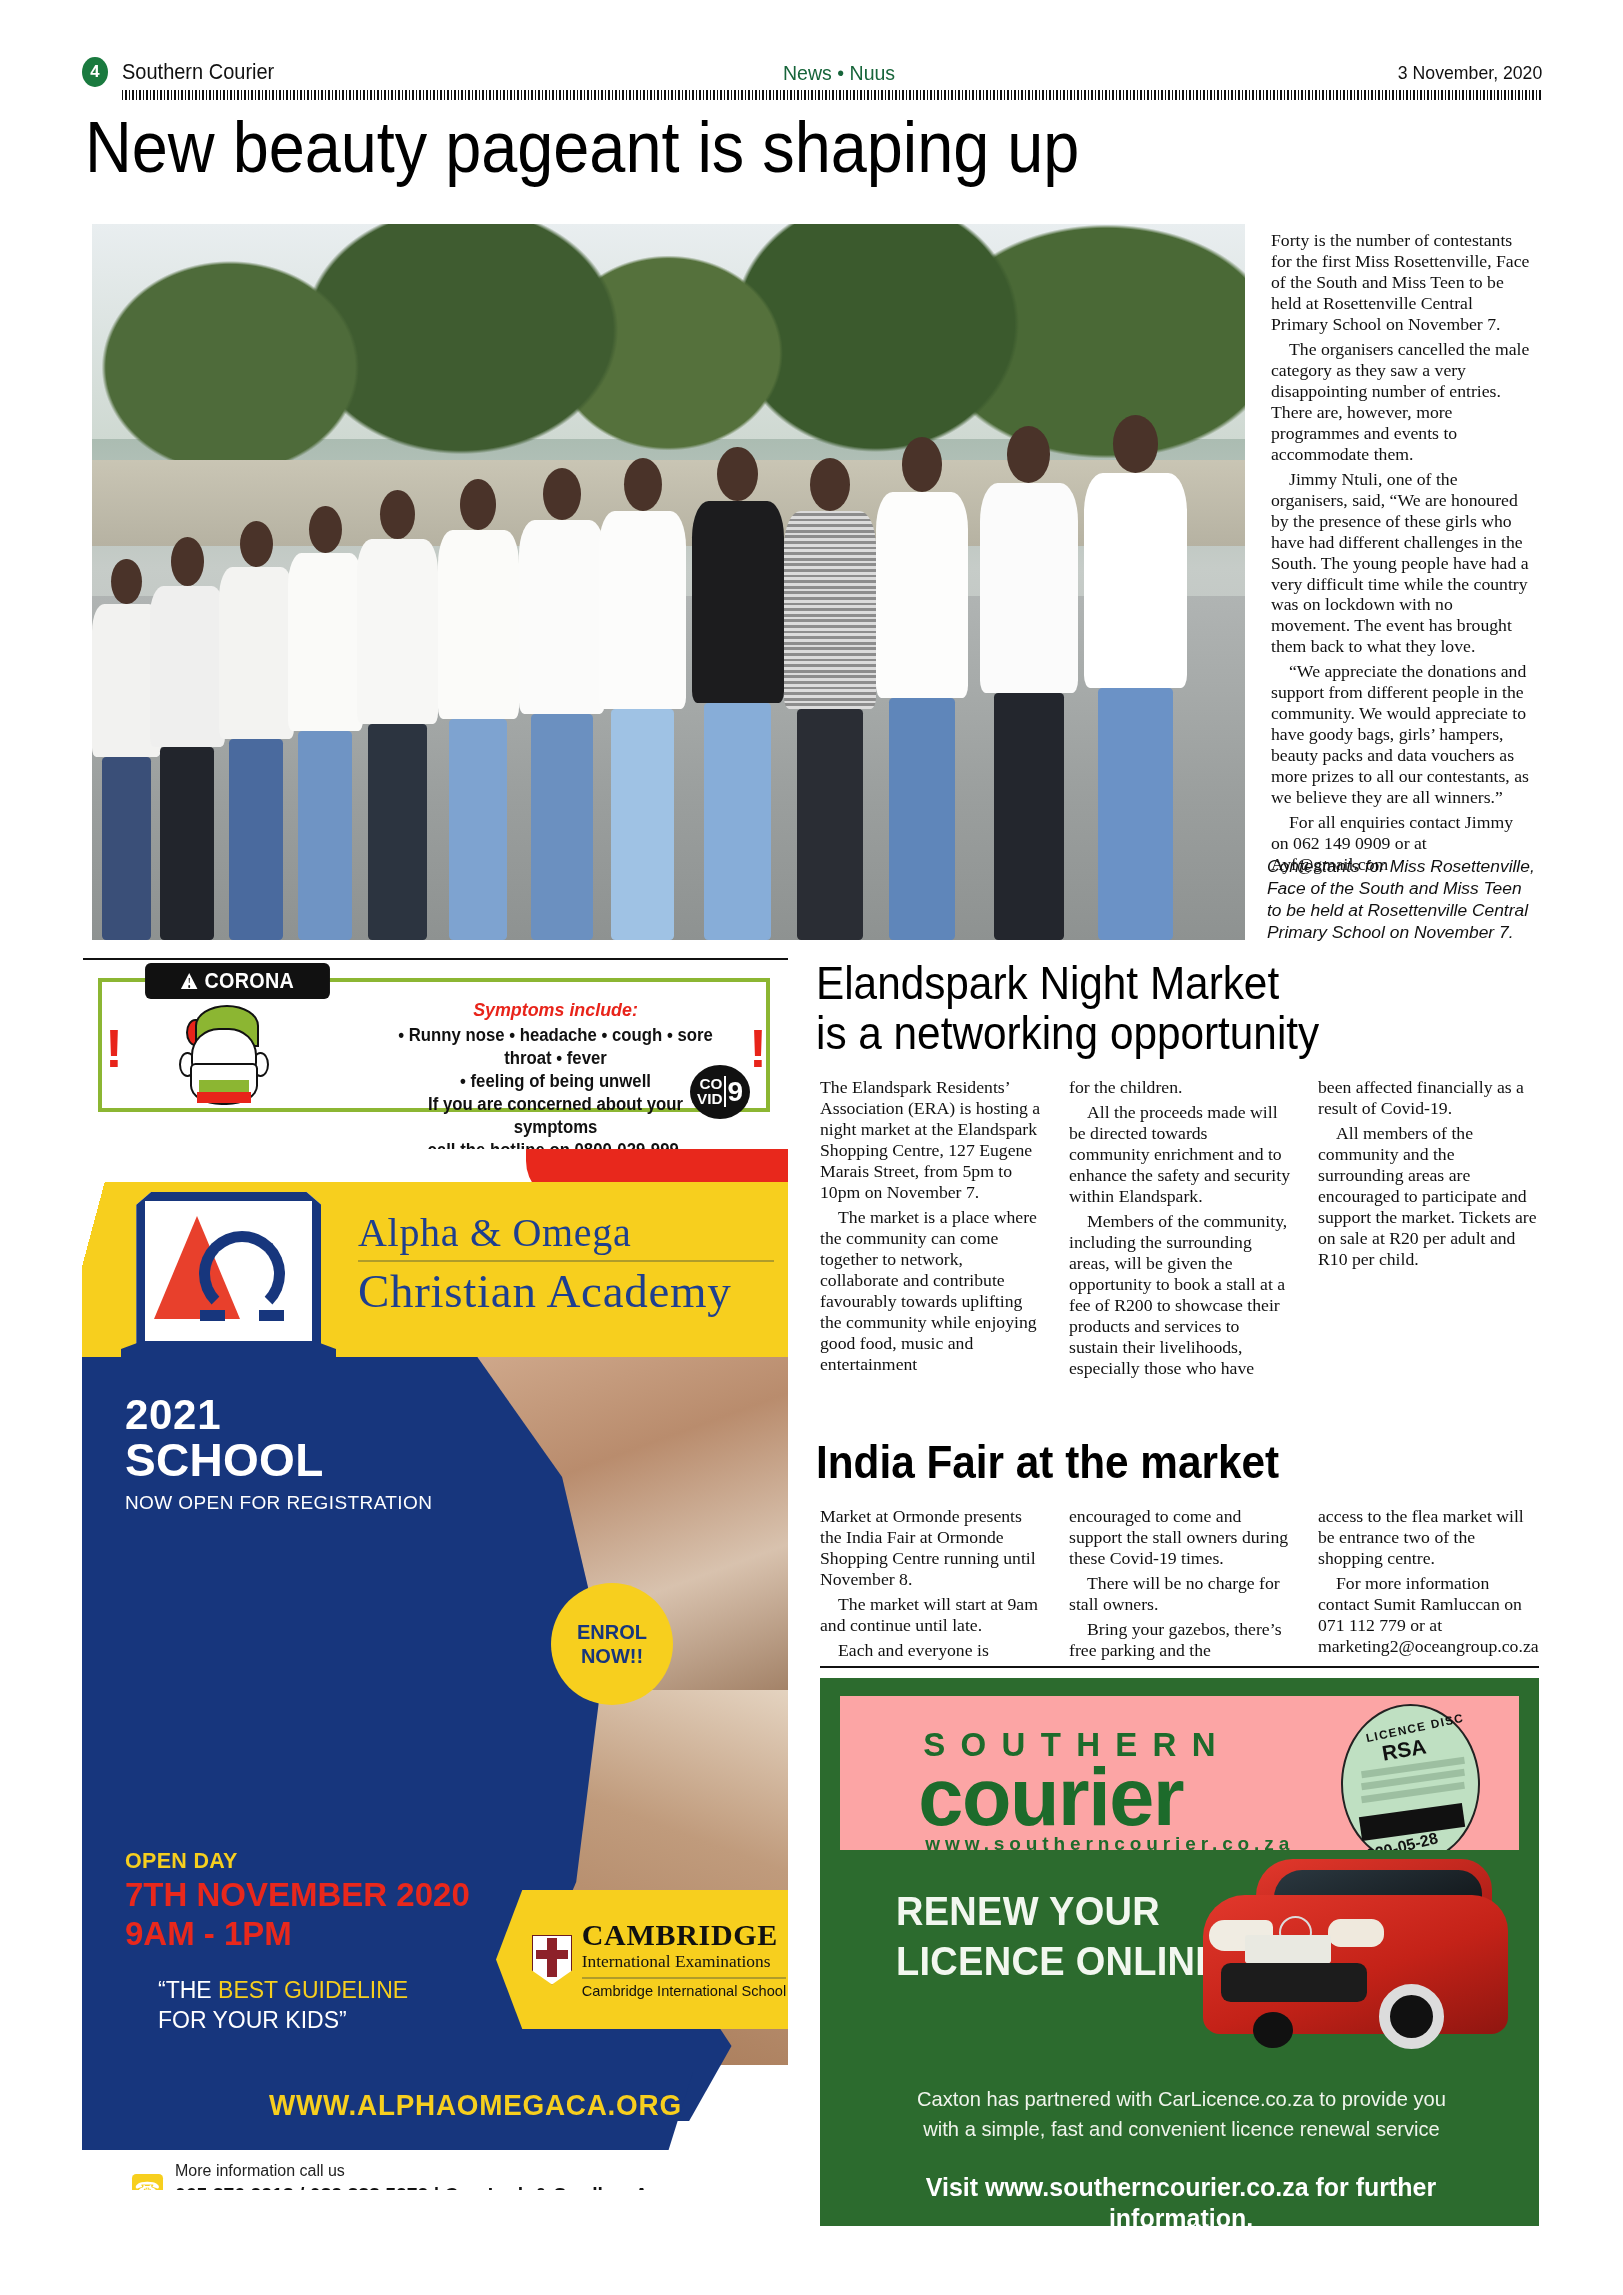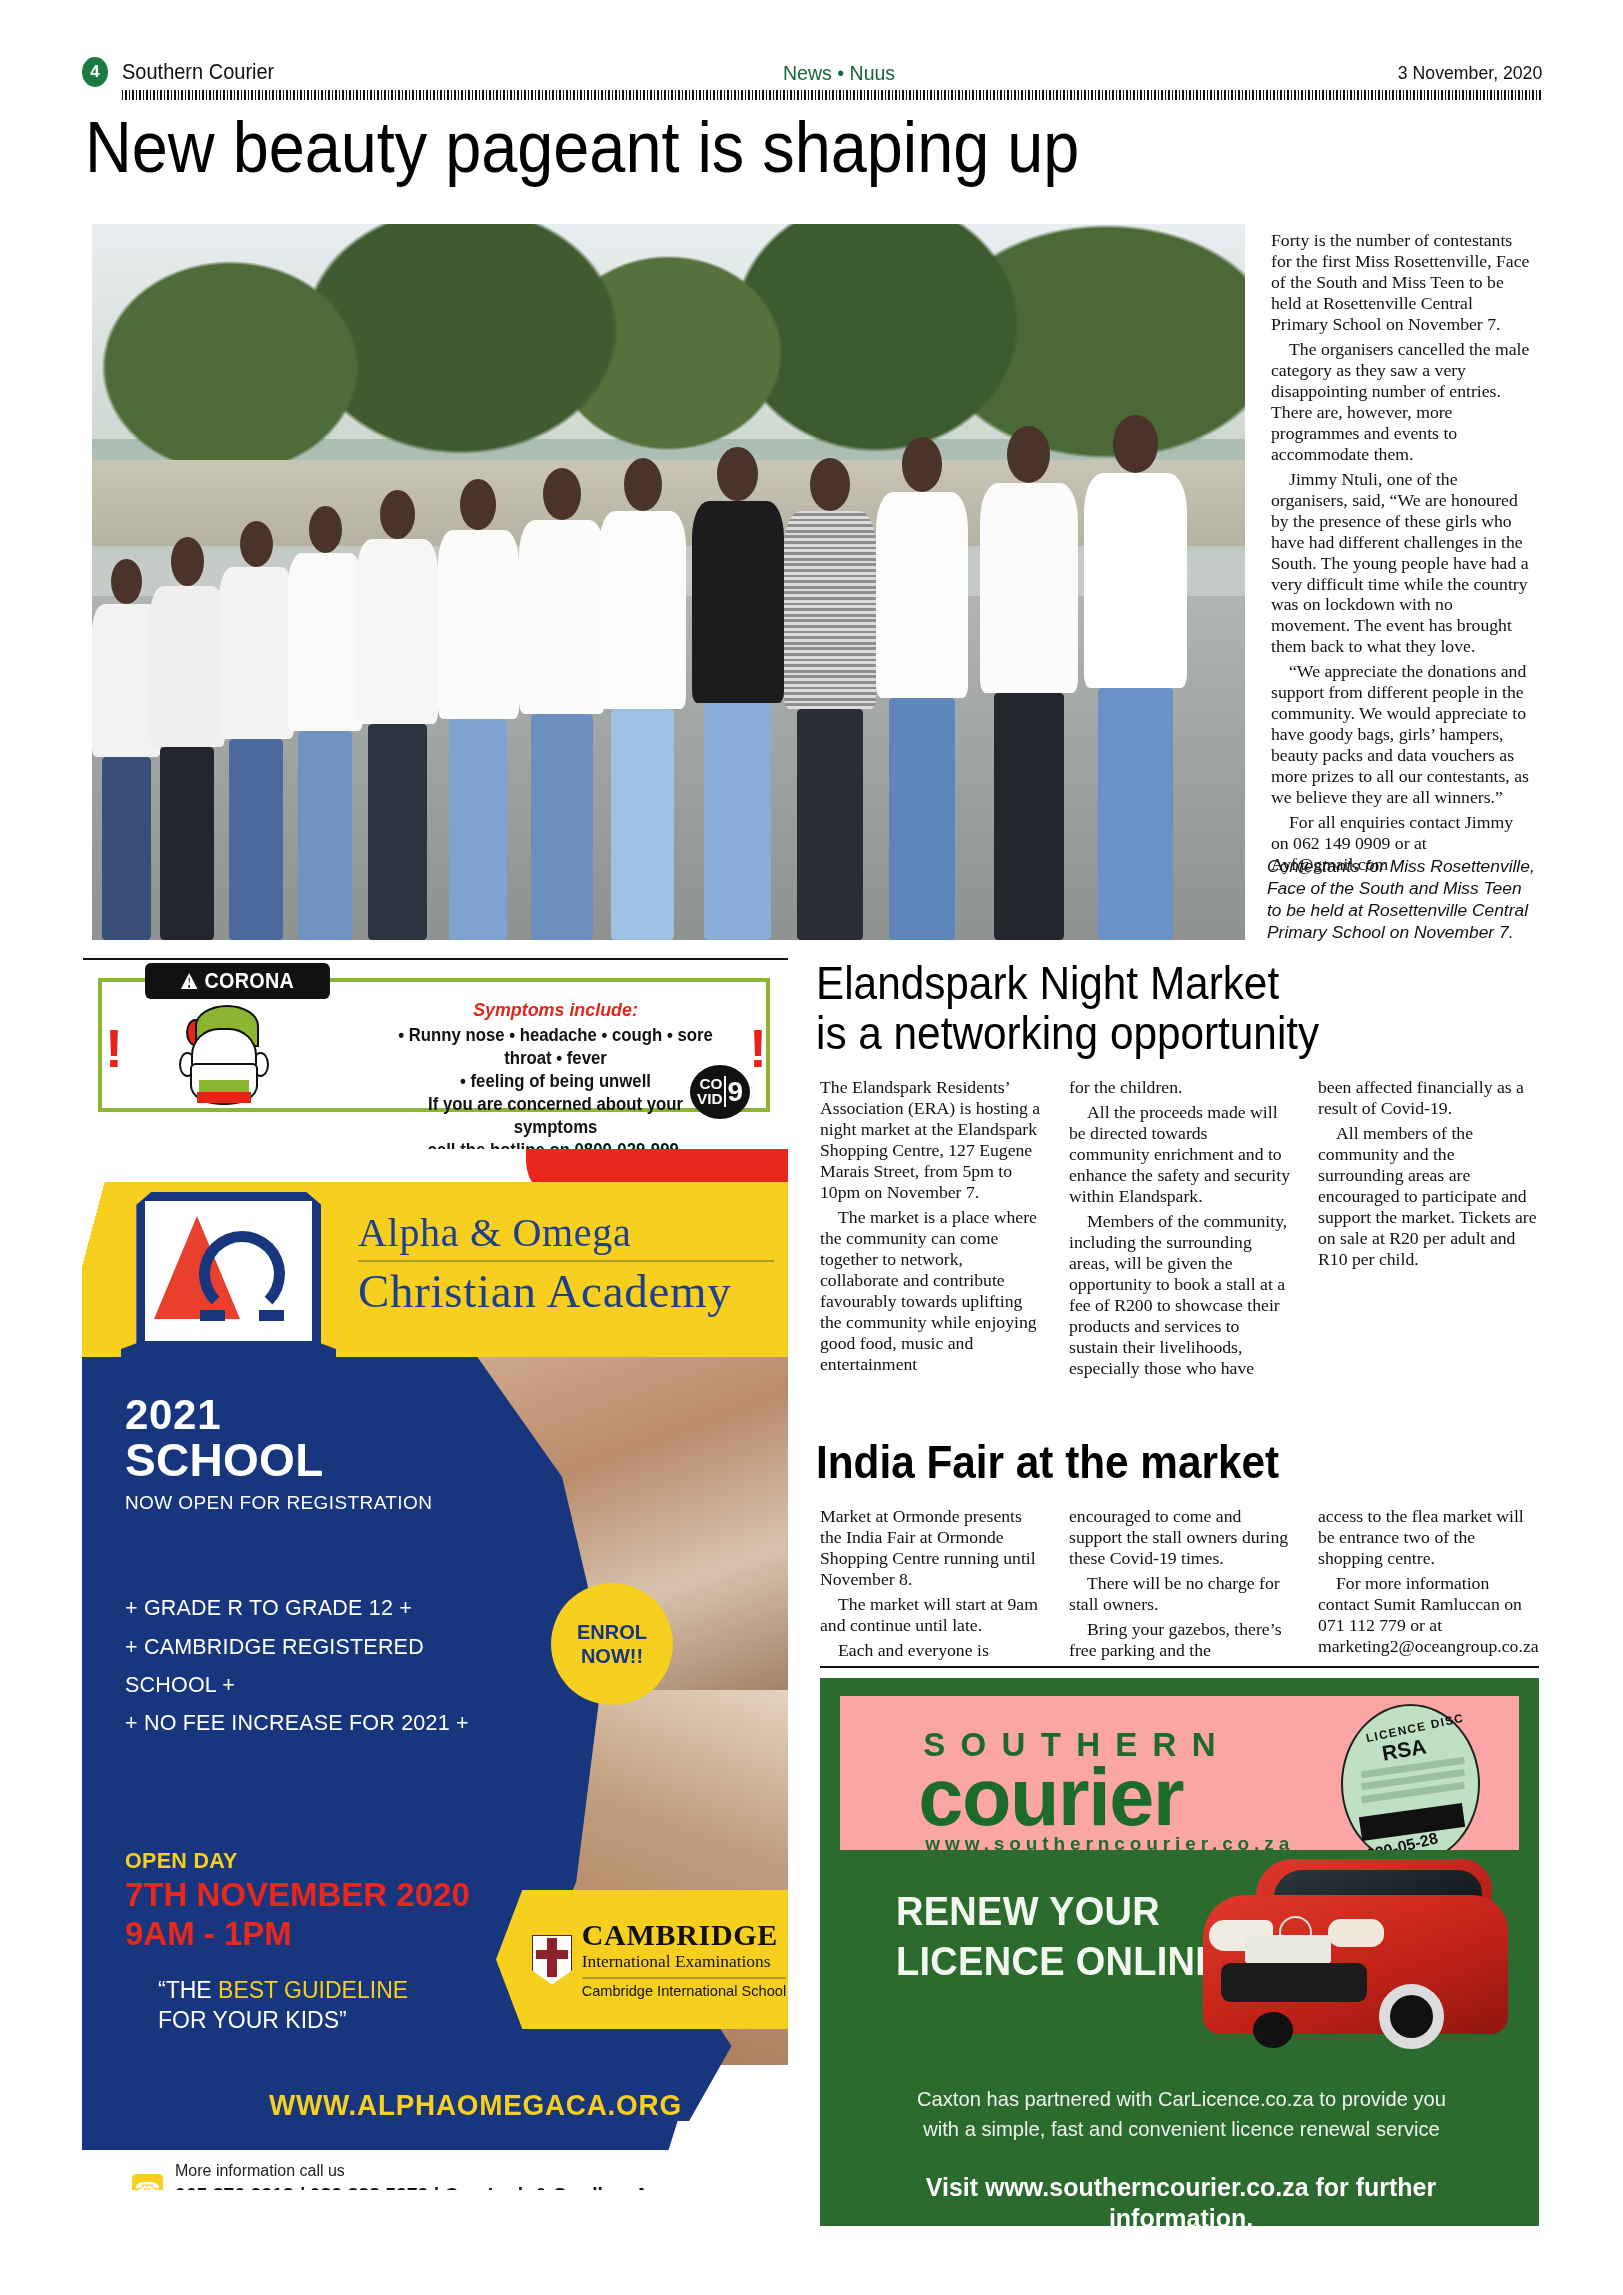--- a/index.html
+++ b/index.html
@@ -532,25 +532,20 @@
 
     <div class="ao-photo"></div>
     <div class="ao-photo2"></div>
     <div class="ao-blue"></div>
     <div class="ao-blue2"></div>
 
     <div class="ao-body">
       <div class="ao-2021">2021</div>
       <div class="ao-school">SCHOOL</div>
       <div class="ao-nowopen">NOW OPEN FOR REGISTRATION</div>
-      <div class="ao-bullets">
-        <div>+ GRADE R TO GRADE 12 +</div>
-        <div>+ CAMBRIDGE REGISTERED SCHOOL +</div>
-        <div>+ NO FEE INCREASE FOR 2021 +</div>
-      </div>
     </div>
 
     <div class="ao-enrol">
       <span>ENROL</span>
       <span>NOW!!</span>
     </div>
 
     <div class="ao-openday">
       <div class="ao-od-label">OPEN DAY</div>
       <div class="ao-od-date">7TH NOVEMBER 2020</div>

